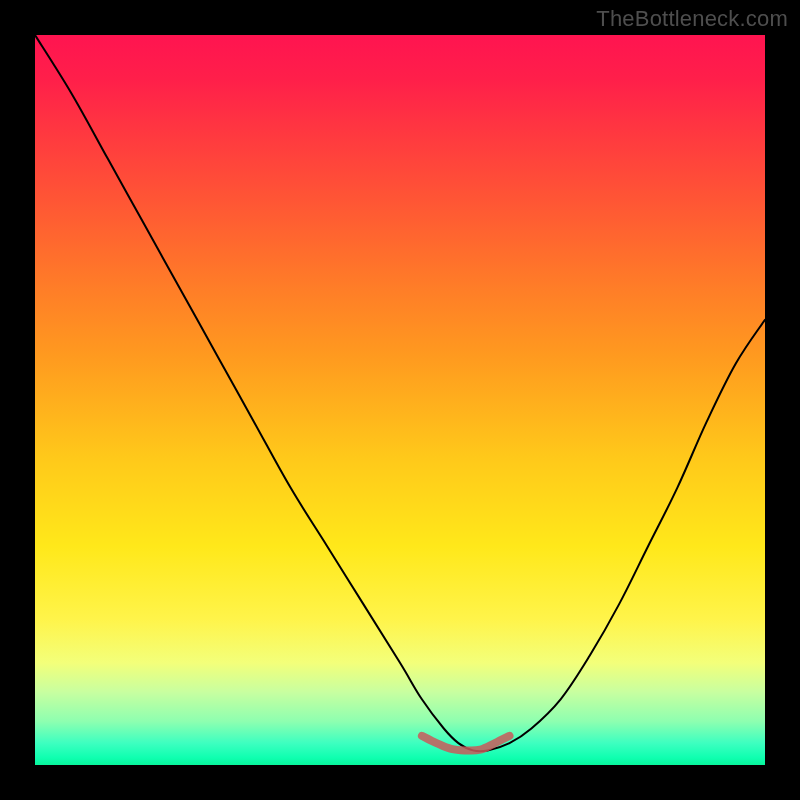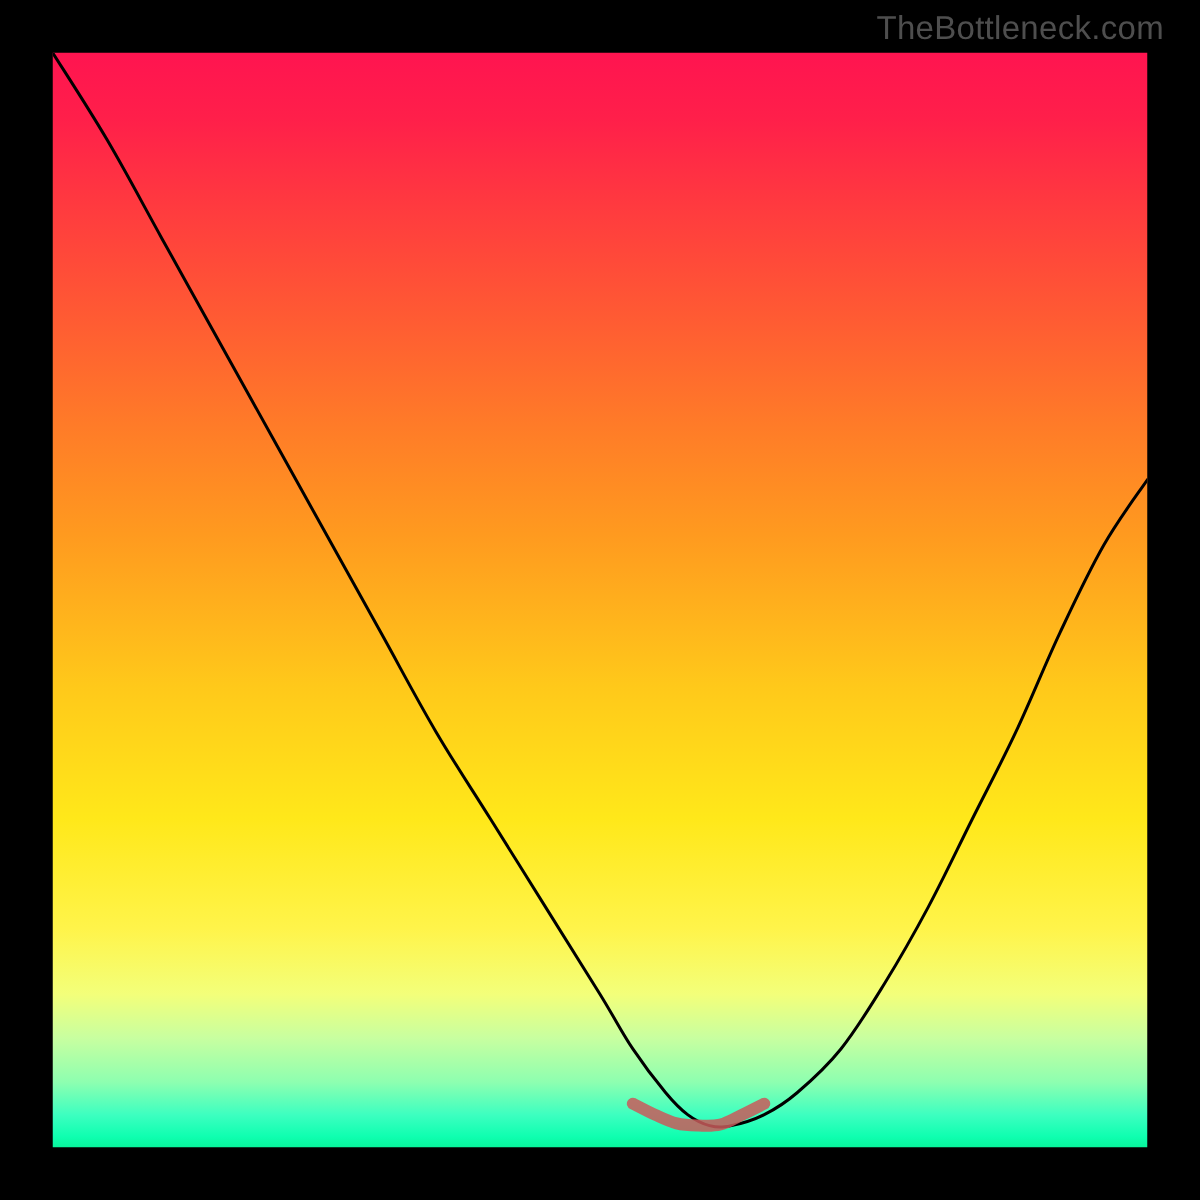--- a/index.html
+++ b/index.html
@@ -13,21 +13,21 @@
   }
   .frame {
     position: relative;
     width: 800px;
     height: 800px;
     background: #000;
   }
   .watermark {
     position: absolute;
     top: 6px;
-    right: 24px;
+    right: 12px;
     color: #4e4e4e;
     font-size: 22px;
     font-weight: 500;
     letter-spacing: 0.2px;
     z-index: 10;
     user-select: none;
   }
   .plot-area {
     position: absolute;
     left: 35px;

